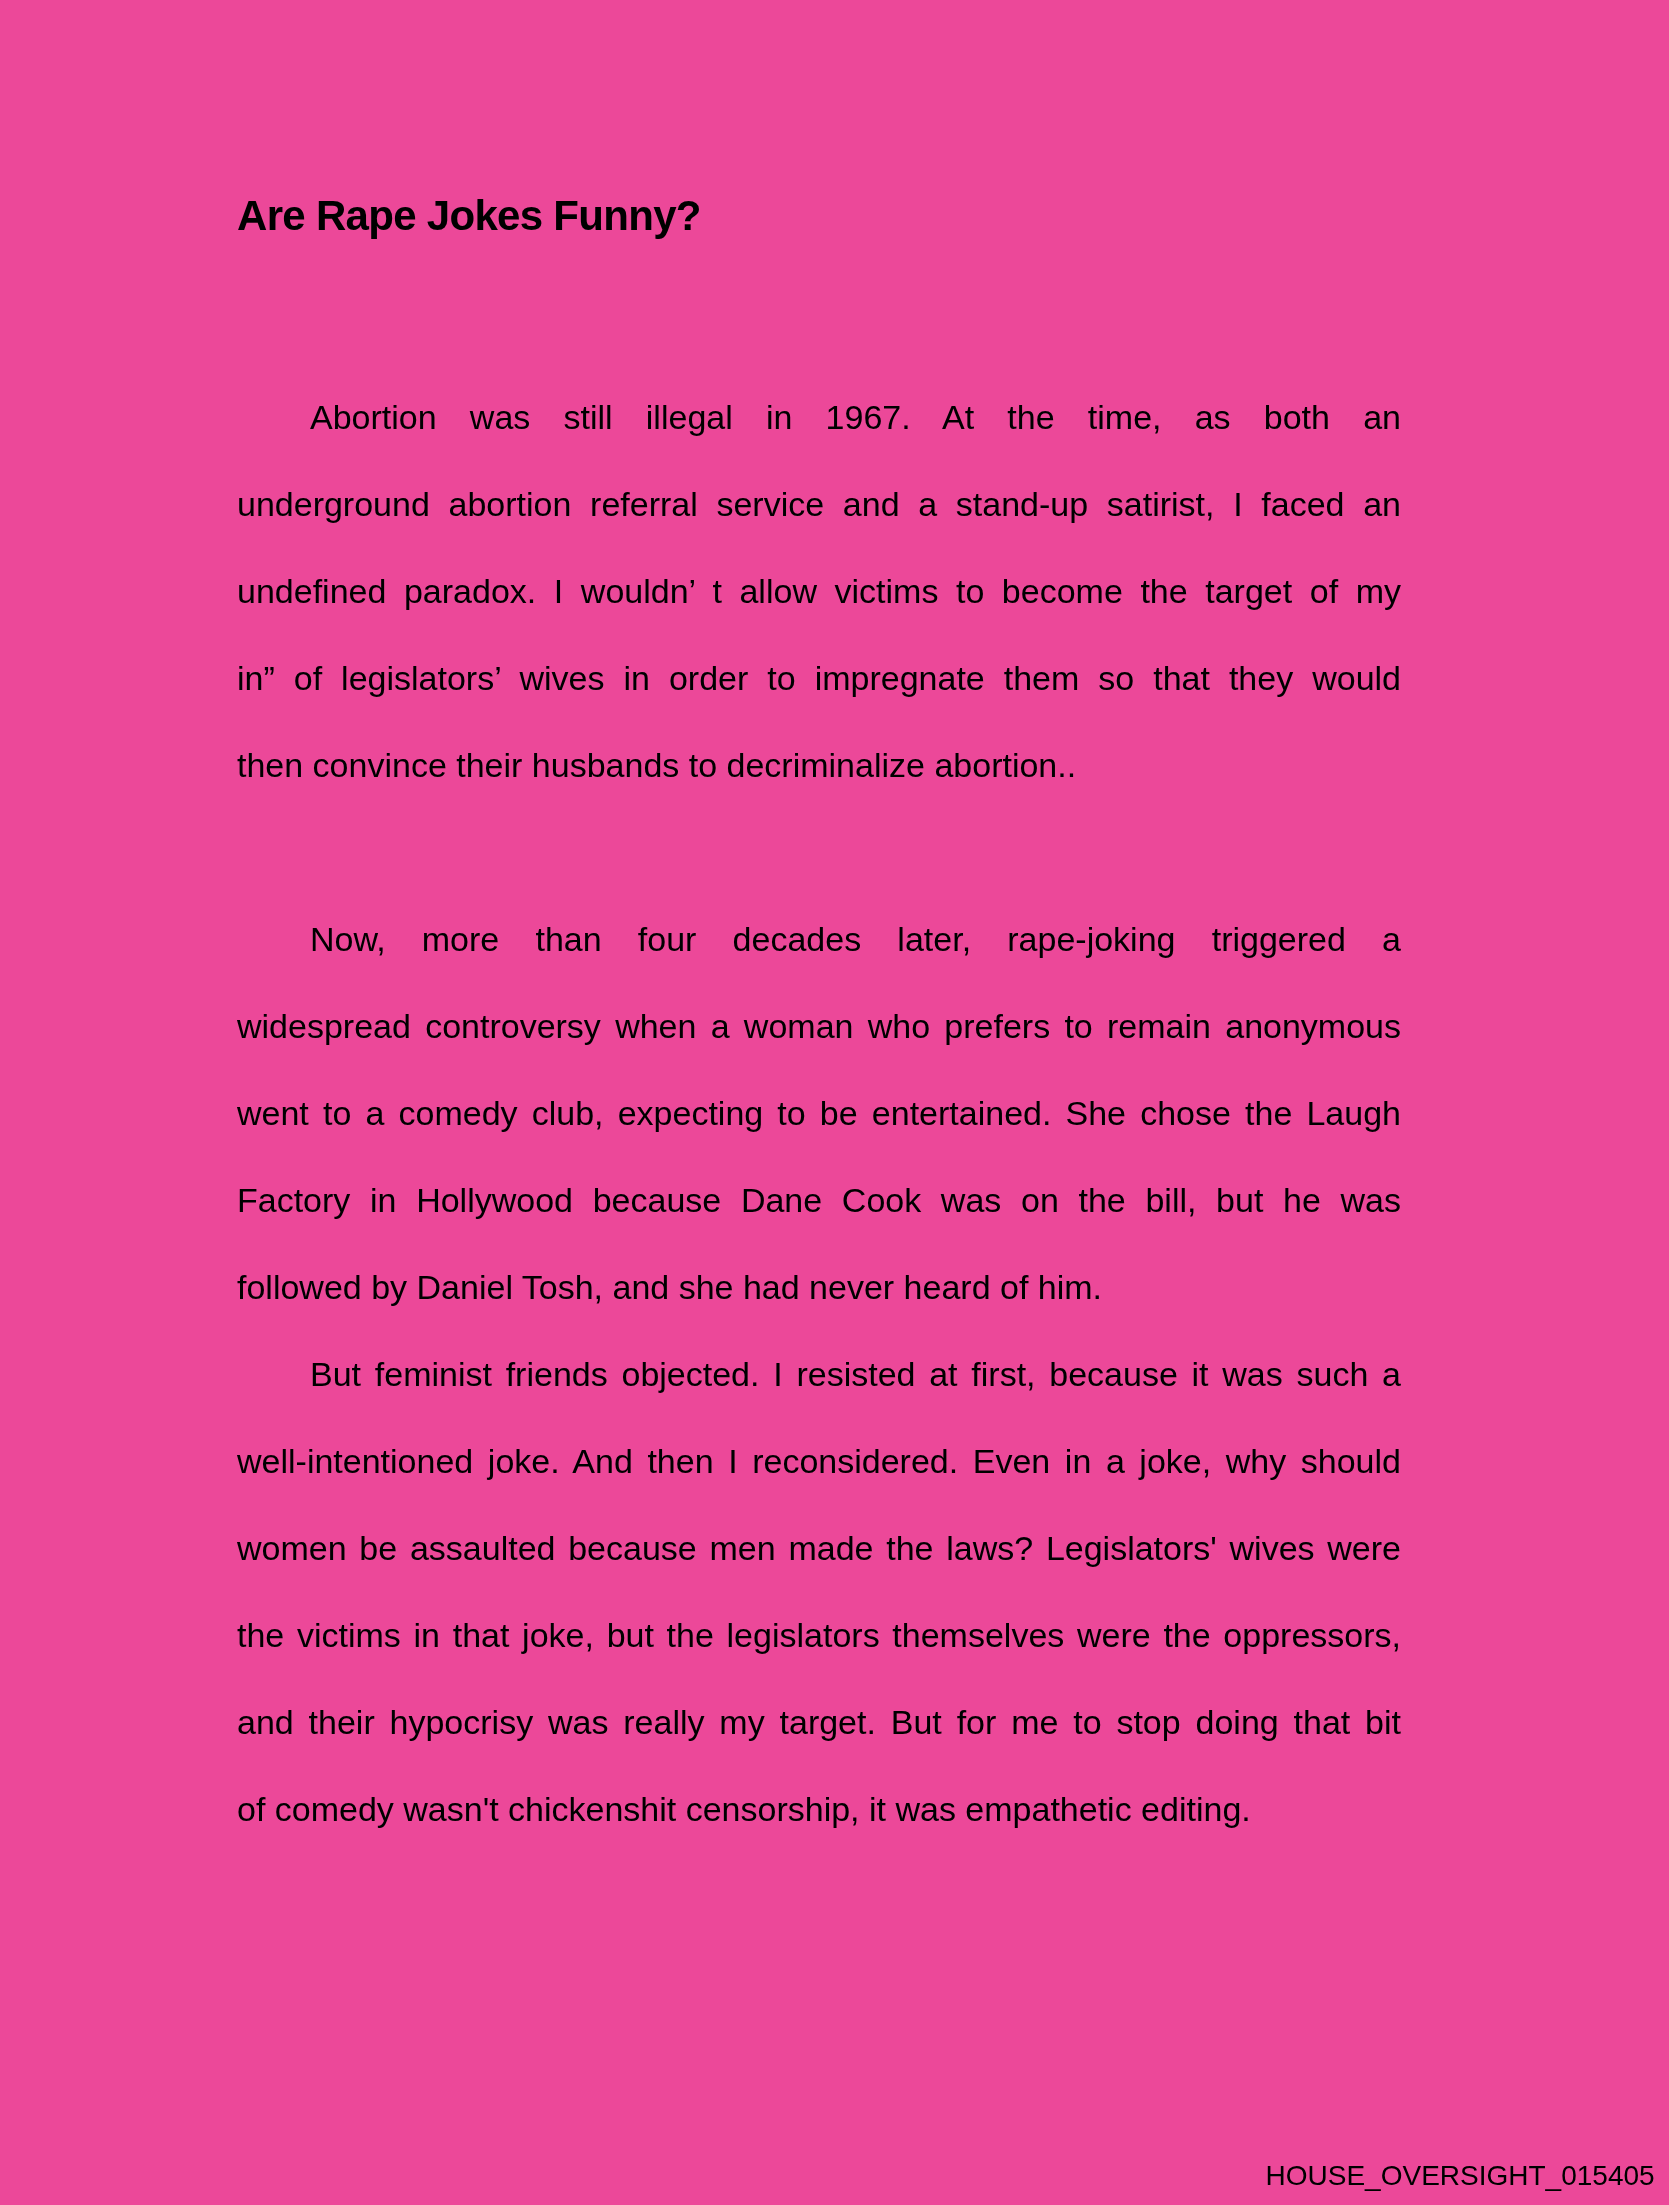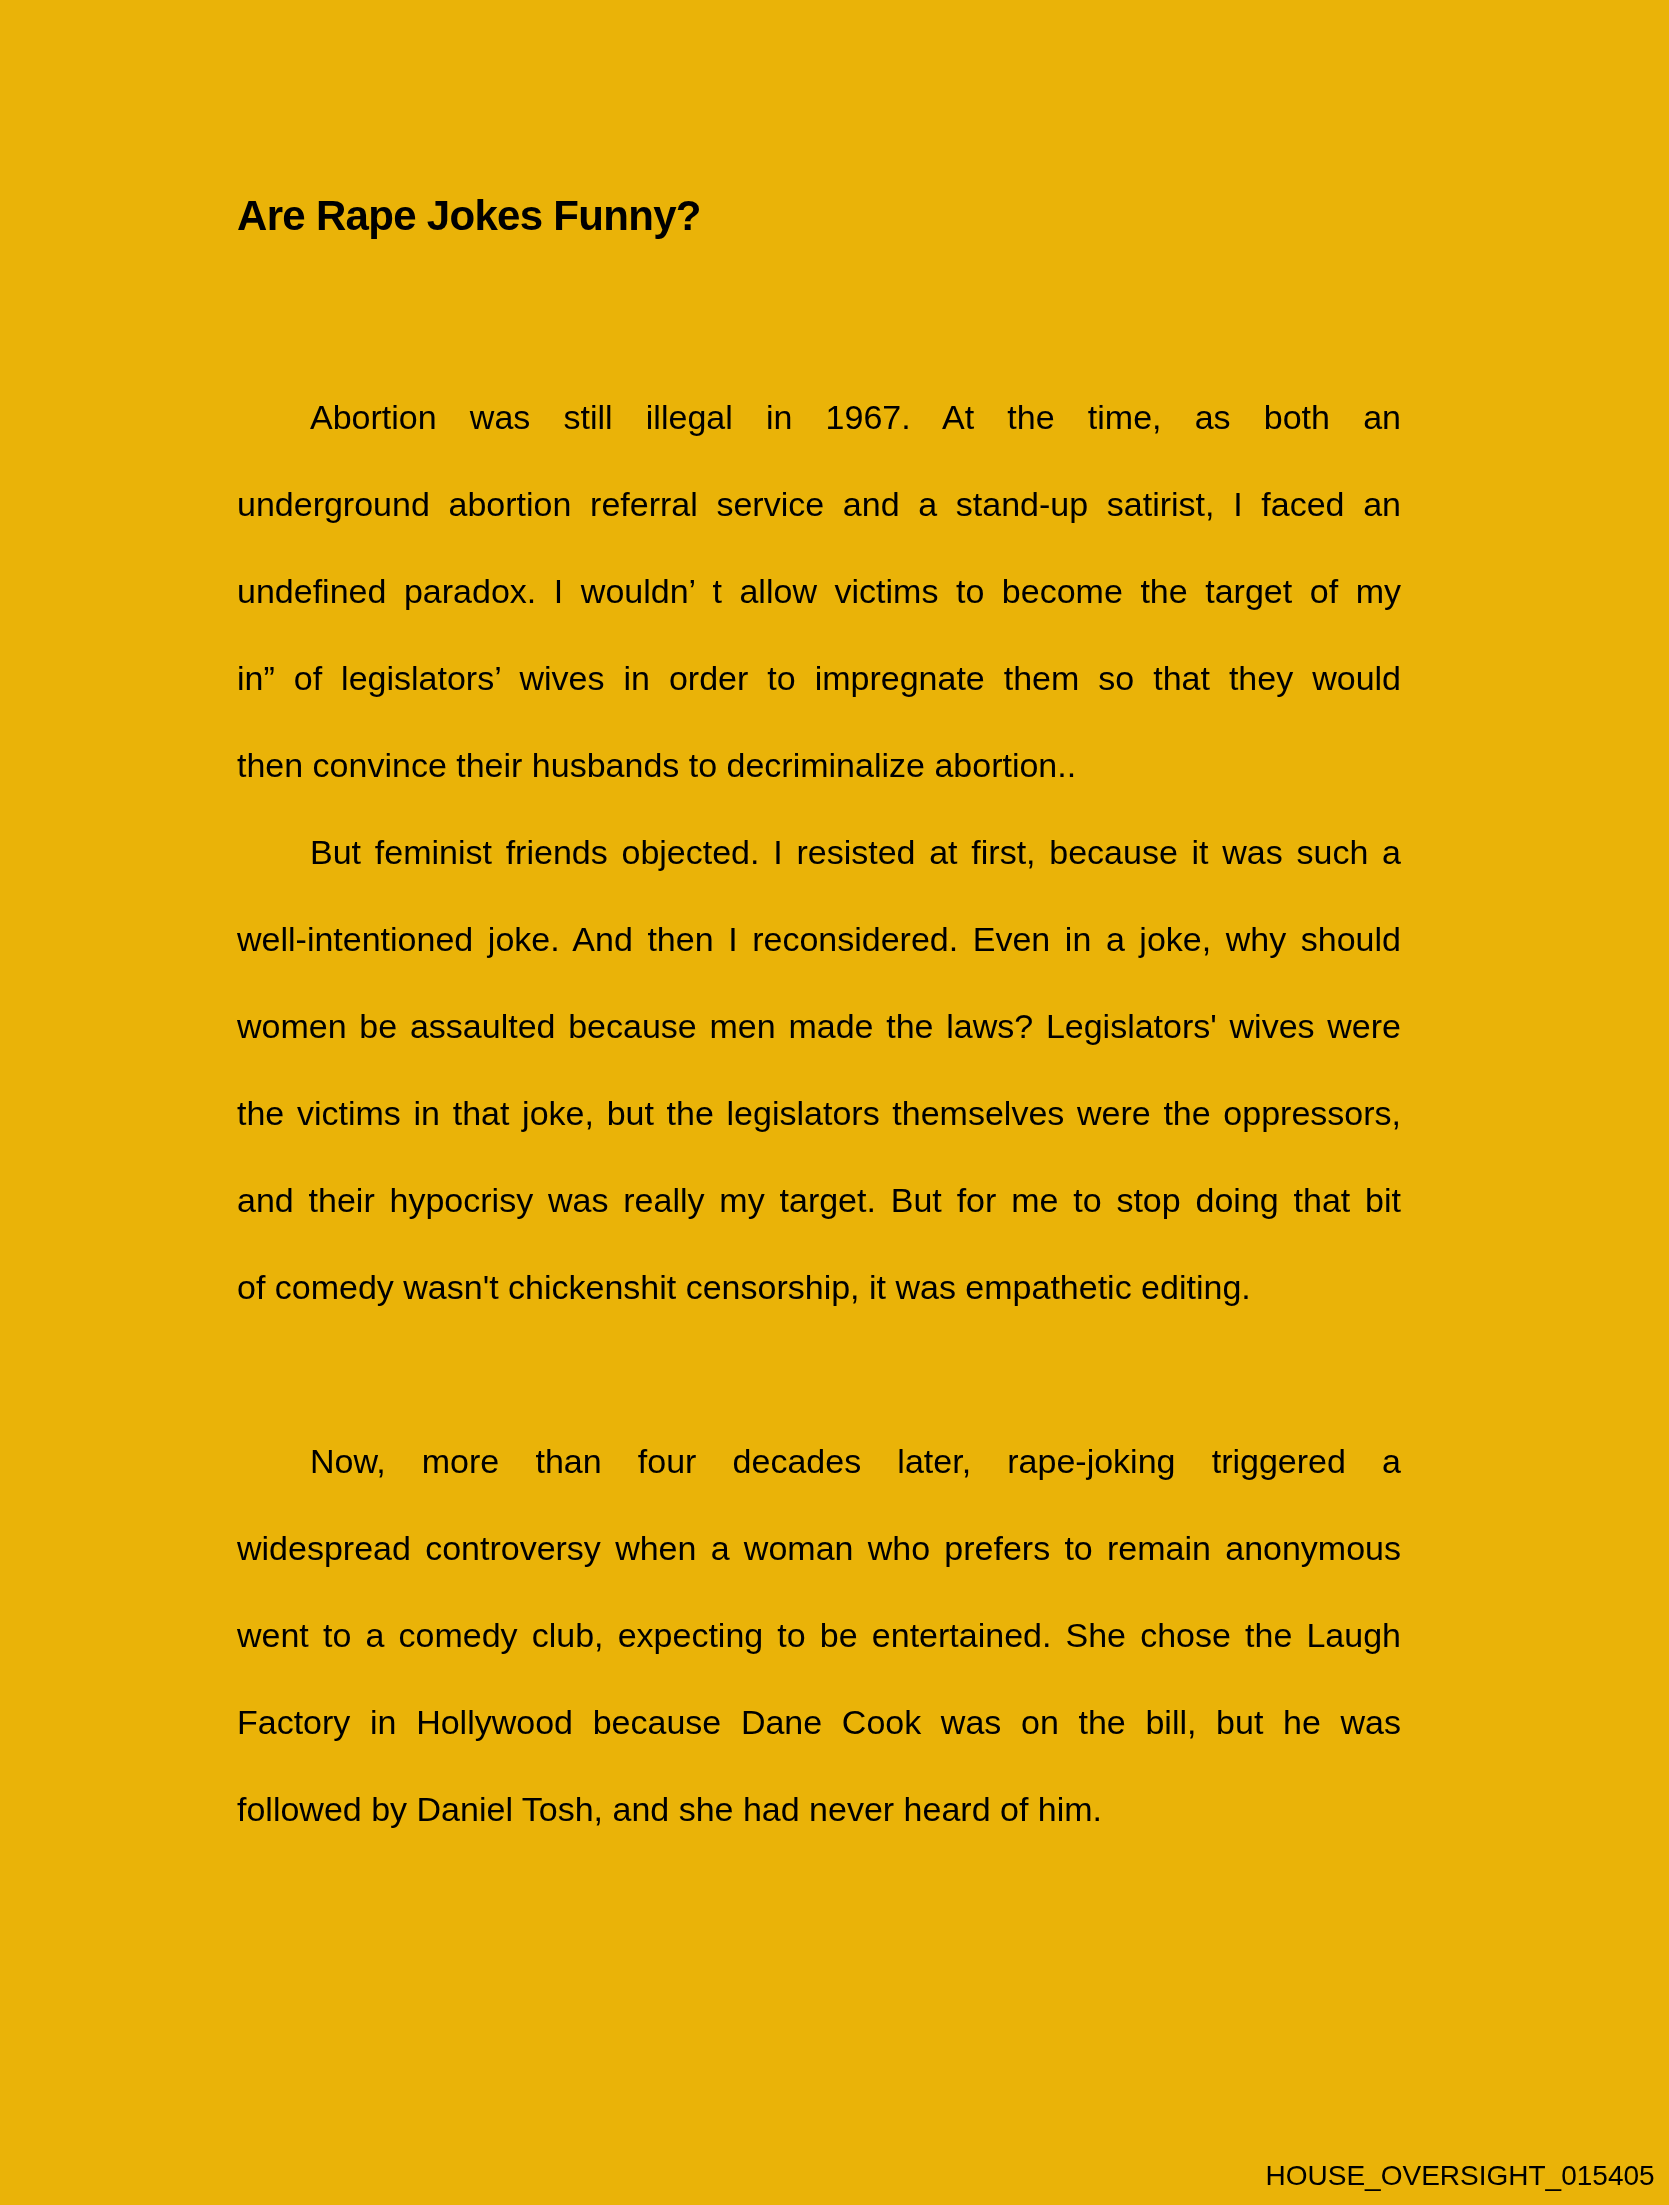--- a/index.html
+++ b/index.html
@@ -4,21 +4,21 @@
 <style>
   html, body {
     margin: 0;
     padding: 0;
     background: #e8e8e8;
   }
   .page {
     position: relative;
     width: 1669px;
     height: 2205px;
-    background: #eab308;
+    background: #ec4899;
     overflow: hidden;
     font-family: "Liberation Sans", sans-serif;
     color: #000000;
   }
   .doc-title {
     position: absolute;
     left: 237px;
     top: 191px;
     font-size: 42px;
     line-height: 50px;
@@ -71,32 +71,32 @@
   <div class="doc-title">Are Rape Jokes Funny?</div>
 
   <div class="doc-body">
       <div class="paragraph">
         <div class="line indent">Abortion was still illegal in 1967. At the time, as both an</div>
         <div class="line">underground abortion referral service and a stand-up satirist, I faced an</div>
         <div class="line">undefined paradox. I wouldn’ t allow victims to become the target of my</div>
         <div class="line">in” of legislators’ wives in order to impregnate them so that they would</div>
         <div class="line last">then convince their husbands to decriminalize abortion..</div>
       </div>
+      <div class="paragraph gap">
+        <div class="line indent">Now, more than four decades later, rape-joking triggered a</div>
+        <div class="line">widespread controversy when a woman who prefers to remain anonymous</div>
+        <div class="line">went to a comedy club, expecting to be entertained. She chose the Laugh</div>
+        <div class="line">Factory in Hollywood because Dane Cook was on the bill, but he was</div>
+        <div class="line last">followed by Daniel Tosh, and she had never heard of him.</div>
+      </div>
       <div class="paragraph">
         <div class="line indent">But feminist friends objected. I resisted at first, because it was such a</div>
         <div class="line">well-intentioned joke. And then I reconsidered. Even in a joke, why should</div>
         <div class="line">women be assaulted because men made the laws? Legislators' wives were</div>
         <div class="line">the victims in that joke, but the legislators themselves were the oppressors,</div>
         <div class="line">and their hypocrisy was really my target. But for me to stop doing that bit</div>
         <div class="line last">of comedy wasn't chickenshit censorship, it was empathetic editing.</div>
       </div>
-      <div class="paragraph gap">
-        <div class="line indent">Now, more than four decades later, rape-joking triggered a</div>
-        <div class="line">widespread controversy when a woman who prefers to remain anonymous</div>
-        <div class="line">went to a comedy club, expecting to be entertained. She chose the Laugh</div>
-        <div class="line">Factory in Hollywood because Dane Cook was on the bill, but he was</div>
-        <div class="line last">followed by Daniel Tosh, and she had never heard of him.</div>
-      </div>
     </div>
 
   <div class="bates-stamp">HOUSE_OVERSIGHT_015405</div>
 </div>
 
 
 </body></html>

